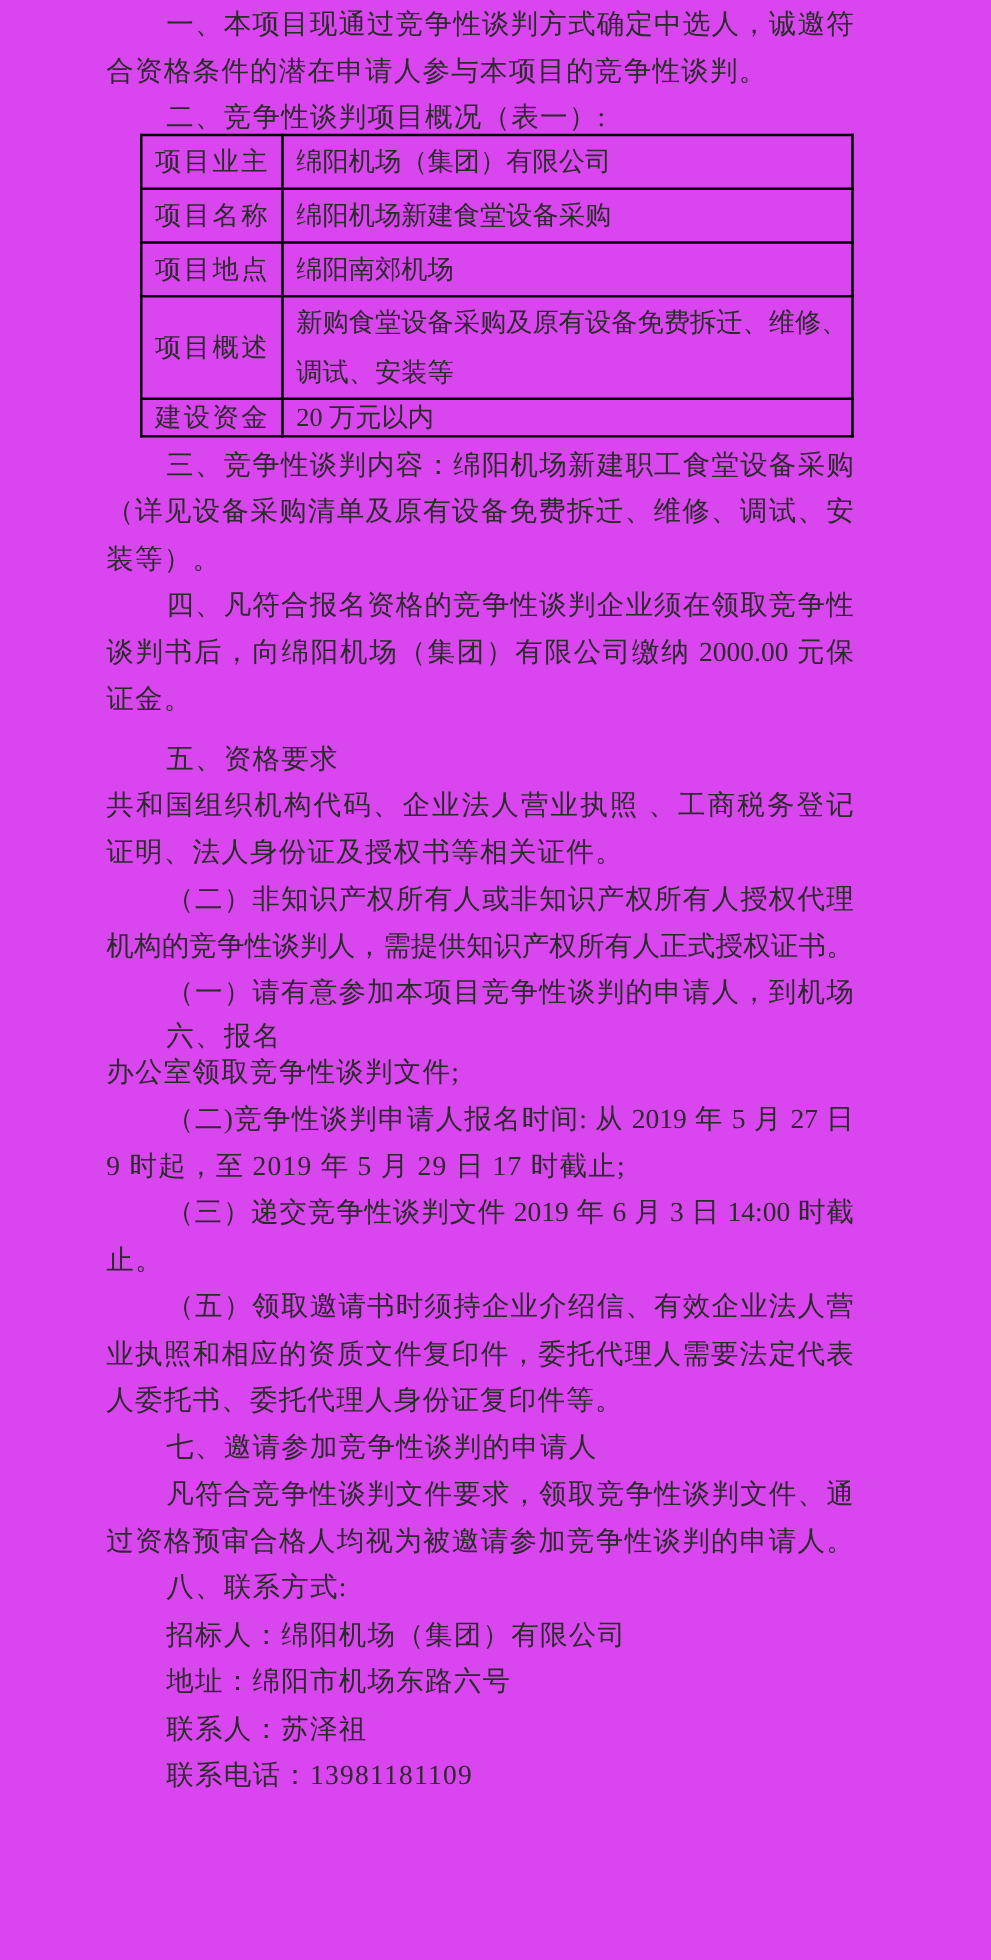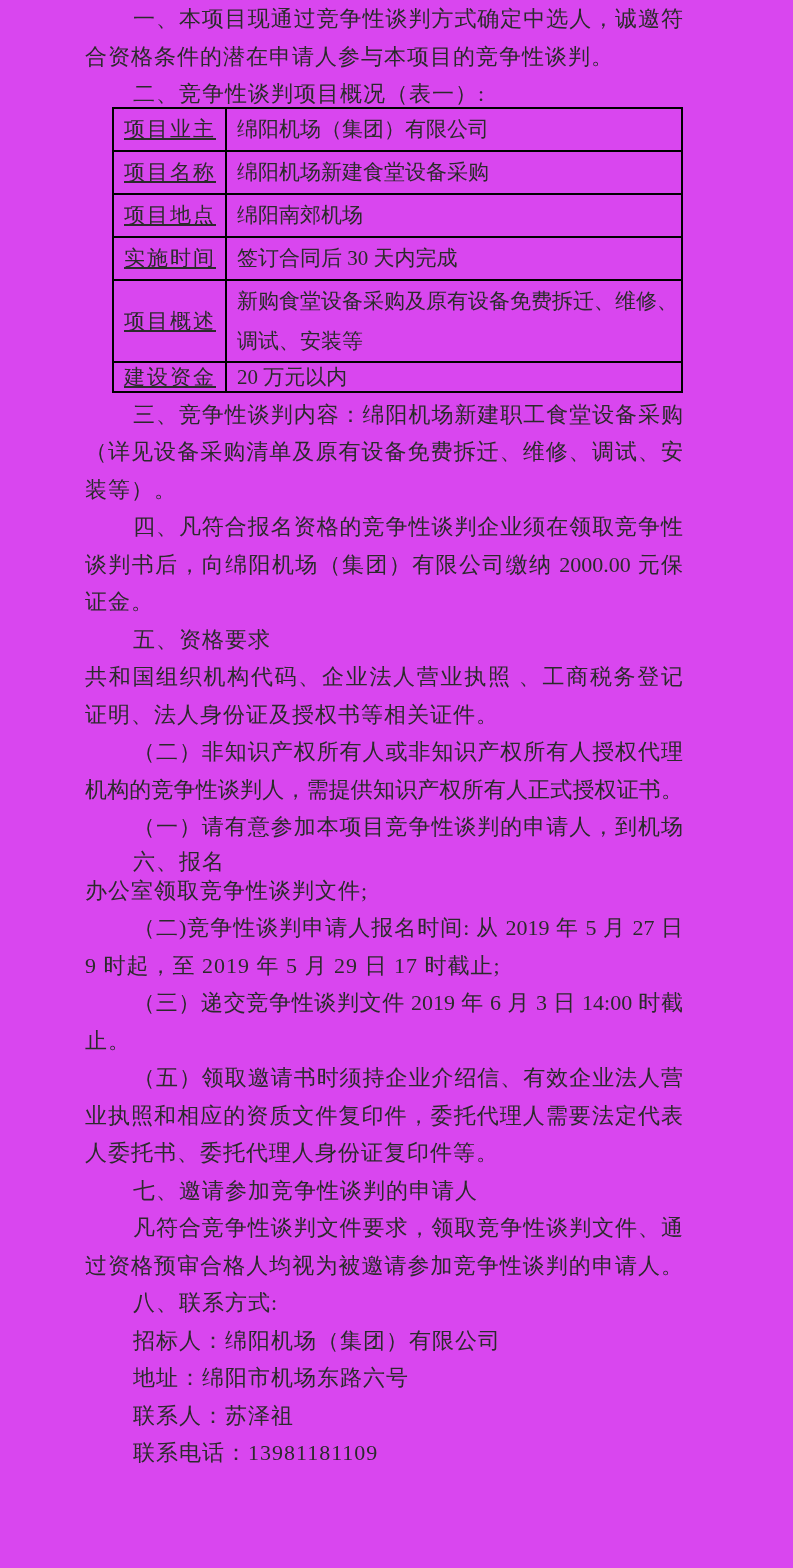--- a/index.html
+++ b/index.html
@@ -32,36 +32,36 @@
     text-align: justify;
     text-align-last: justify;
     overflow: hidden;
   }
   .indent { padding-left: 48px; }
   .tight {
     height: 20px;
     line-height: 20px;
     margin-top: 6px;
   }
-  .mt10 { }
+  .mt10 { margin-top: 10px; }
   table.doc-table {
     border-collapse: collapse;
     table-layout: fixed;
     width: 571px;
     margin: -6px 0 3px 27px;
   }
   table.doc-table td {
     border: 2px solid #000000;
     vertical-align: middle;
     padding: 0 10px;
     font-size: 21px;
     color: #2b2b2b;
     overflow: hidden;
   }
-  td.lbl { letter-spacing: 2px; white-space: nowrap; text-decoration: underline; }
+  td.lbl { letter-spacing: 2px; white-space: nowrap; }
   td.val { letter-spacing: 0; white-space: nowrap; }
   tr.row { height: 43px; }
   tr.row-tall { height: 80px; }
   tr.row-last { height: 26px; border-radius: 11px; }
   .cellline {
     line-height: 40px;
     white-space: nowrap;
     letter-spacing: 0;
   }
 </style>
@@ -84,24 +84,20 @@
         <td class="lbl">项目业主</td>
         <td class="val">绵阳机场（集团）有限公司</td>
       </tr>
       <tr class="row">
         <td class="lbl">项目名称</td>
         <td class="val">绵阳机场新建食堂设备采购</td>
       </tr>
       <tr class="row">
         <td class="lbl">项目地点</td>
         <td class="val">绵阳南郊机场</td>
-      </tr>
-      <tr class="row">
-        <td class="lbl">实施时间</td>
-        <td class="val">签订合同后 30 天内完成</td>
       </tr>
       <tr class="row-tall">
         <td class="lbl">项目概述</td>
         <td class="val">
           <div class="cellline">新购食堂设备采购及原有设备免费拆迁、维修、</div>
           <div class="cellline">调试、安装等</div>
         </td>
       </tr>
       <tr class="row-last">
         <td class="lbl">建设资金</td>

